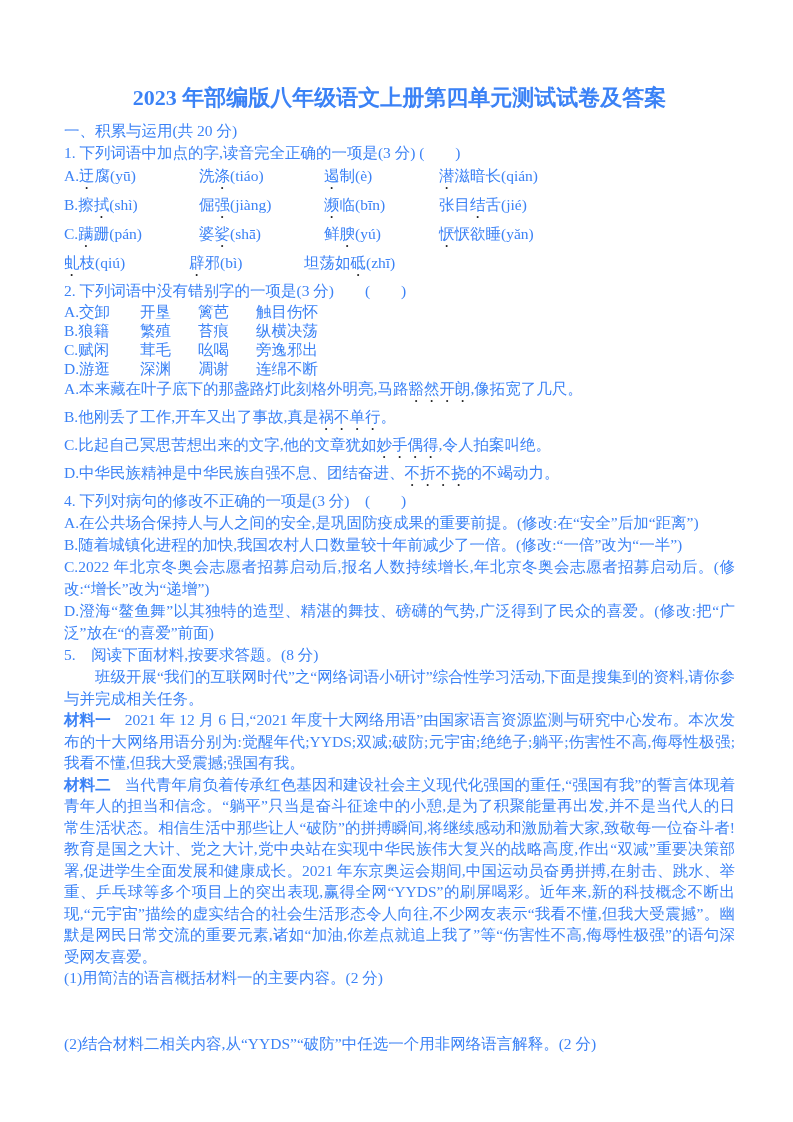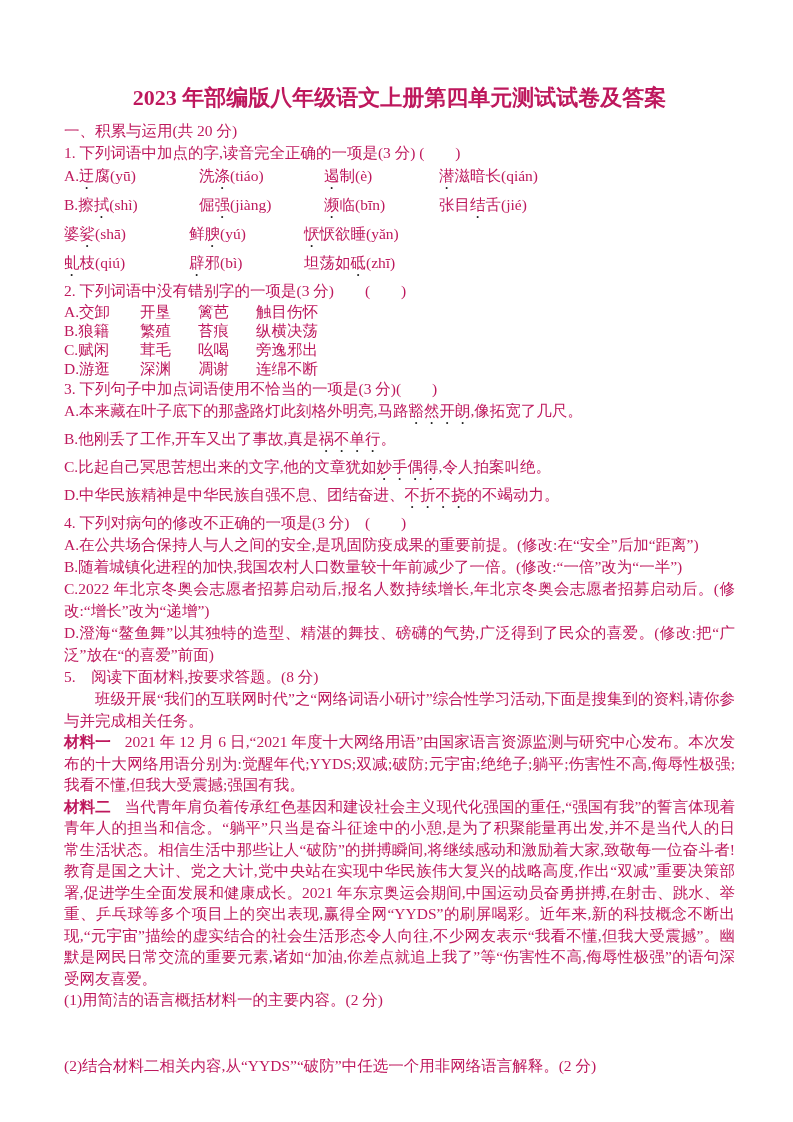--- a/index.html
+++ b/index.html
@@ -2,21 +2,21 @@
 <html><head>
 <meta charset="utf-8">
 <style>
   html,body{margin:0;padding:0;background:#ffffff;}
   body{width:793px;height:1122px;overflow:hidden;}
   .page{
     box-sizing:border-box;
     width:793px;height:1122px;
     padding:84px 58px 0 64px;
     font-family:"Liberation Serif","DejaVu Serif",serif;
-    color:#be185d;
+    color:#3b82f6;
     font-size:15.5px;
     line-height:21px;
   }
   .title{
     font-size:22px;
     font-weight:700;
     text-align:center;
     line-height:28px;
     margin:0 0 8px 0;
   }
@@ -63,20 +63,21 @@
       <span class="c3"><em class="dot">遏</em>制(è)</span>
       <span class="c4"><em class="dot">潜</em>滋暗长(qián)</span>
     </div>
     <div class="opt-row q1-row">
       <span class="c1">B.擦<em class="dot">拭</em>(shì)</span>
       <span class="c2">倔<em class="dot">强</em>(jiàng)</span>
       <span class="c3"><em class="dot">濒</em>临(bīn)</span>
       <span class="c4">张目<em class="dot">结</em>舌(jié)</span>
     </div>
     <div class="opt-row q1-row">
+      <span class="c1">C.<em class="dot">蹒</em>跚(pán)</span>
       <span class="c2">婆<em class="dot">娑</em>(shā)</span>
       <span class="c3">鲜<em class="dot">腴</em>(yú)</span>
       <span class="c4"><em class="dot">恹</em>恹欲睡(yǎn)</span>
     </div>
     <div class="opt-row q1-row">
       <span class="c2"><em class="dot">虬</em>枝(qiú)</span>
       <span class="c3"><em class="dot">辟</em>邪(bì)</span>
       <span class="c4">坦荡如<em class="dot">砥</em>(zhī)</span>
     </div>
   </div>
@@ -102,21 +103,20 @@
       <span class="c4">旁逸邪出</span>
     </div>
     <div class="opt-row q2-row">
       <span class="c1">D.游逛</span>
       <span class="c2">深渊</span>
       <span class="c3">凋谢</span>
       <span class="c4">连绵不断</span>
     </div>
   </div>
 
-  <div class="stem">3. 下列句子中加点词语使用不恰当的一项是(3 分)(　　)</div>
   <div>
     <div class="q-opt">A.本来藏在叶子底下的那盏路灯此刻格外明亮,马路<em class="dot">豁然开朗</em>,像拓宽了几尺。</div>
     <div class="q-opt">B.他刚丢了工作,开车又出了事故,真是<em class="dot">祸不单行</em>。</div>
     <div class="q-opt">C.比起自己冥思苦想出来的文字,他的文章犹如<em class="dot">妙手偶得</em>,令人拍案叫绝。</div>
     <div class="q-opt">D.中华民族精神是中华民族自强不息、团结奋进、<em class="dot">不折不挠</em>的不竭动力。</div>
   </div>
 
   <div class="stem">4. 下列对病句的修改不正确的一项是(3 分)　(　　)</div>
   <div>
     <div class="q-opt">A.在公共场合保持人与人之间的安全,是巩固防疫成果的重要前提。(修改:在“安全”后加“距离”)</div>

